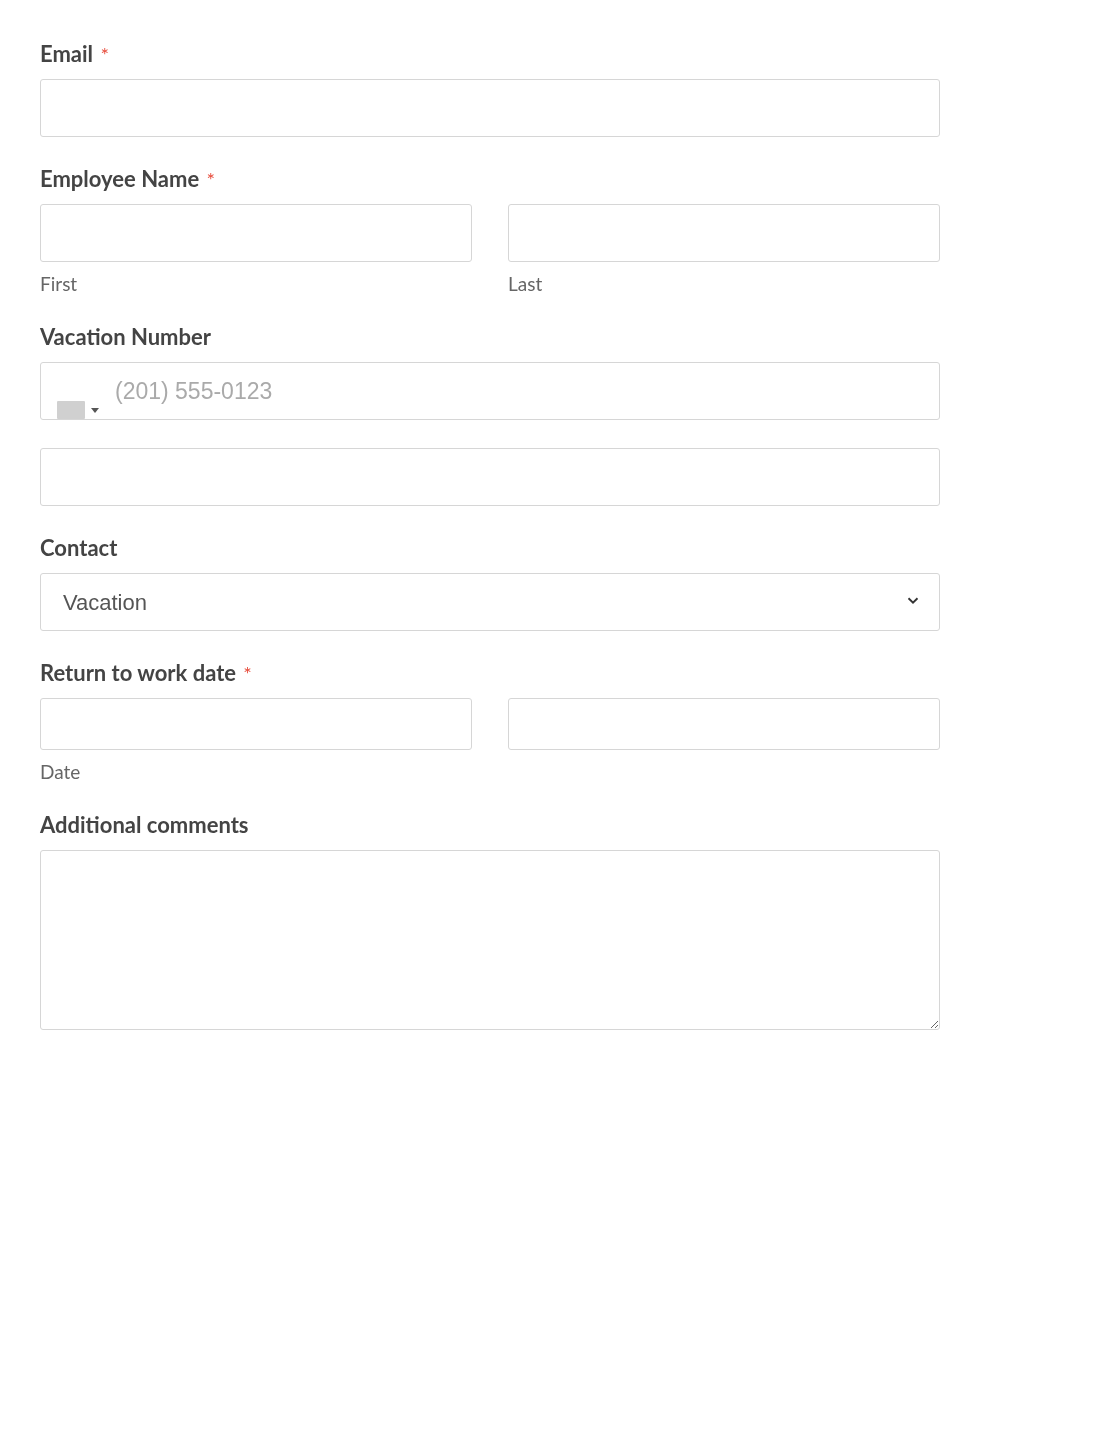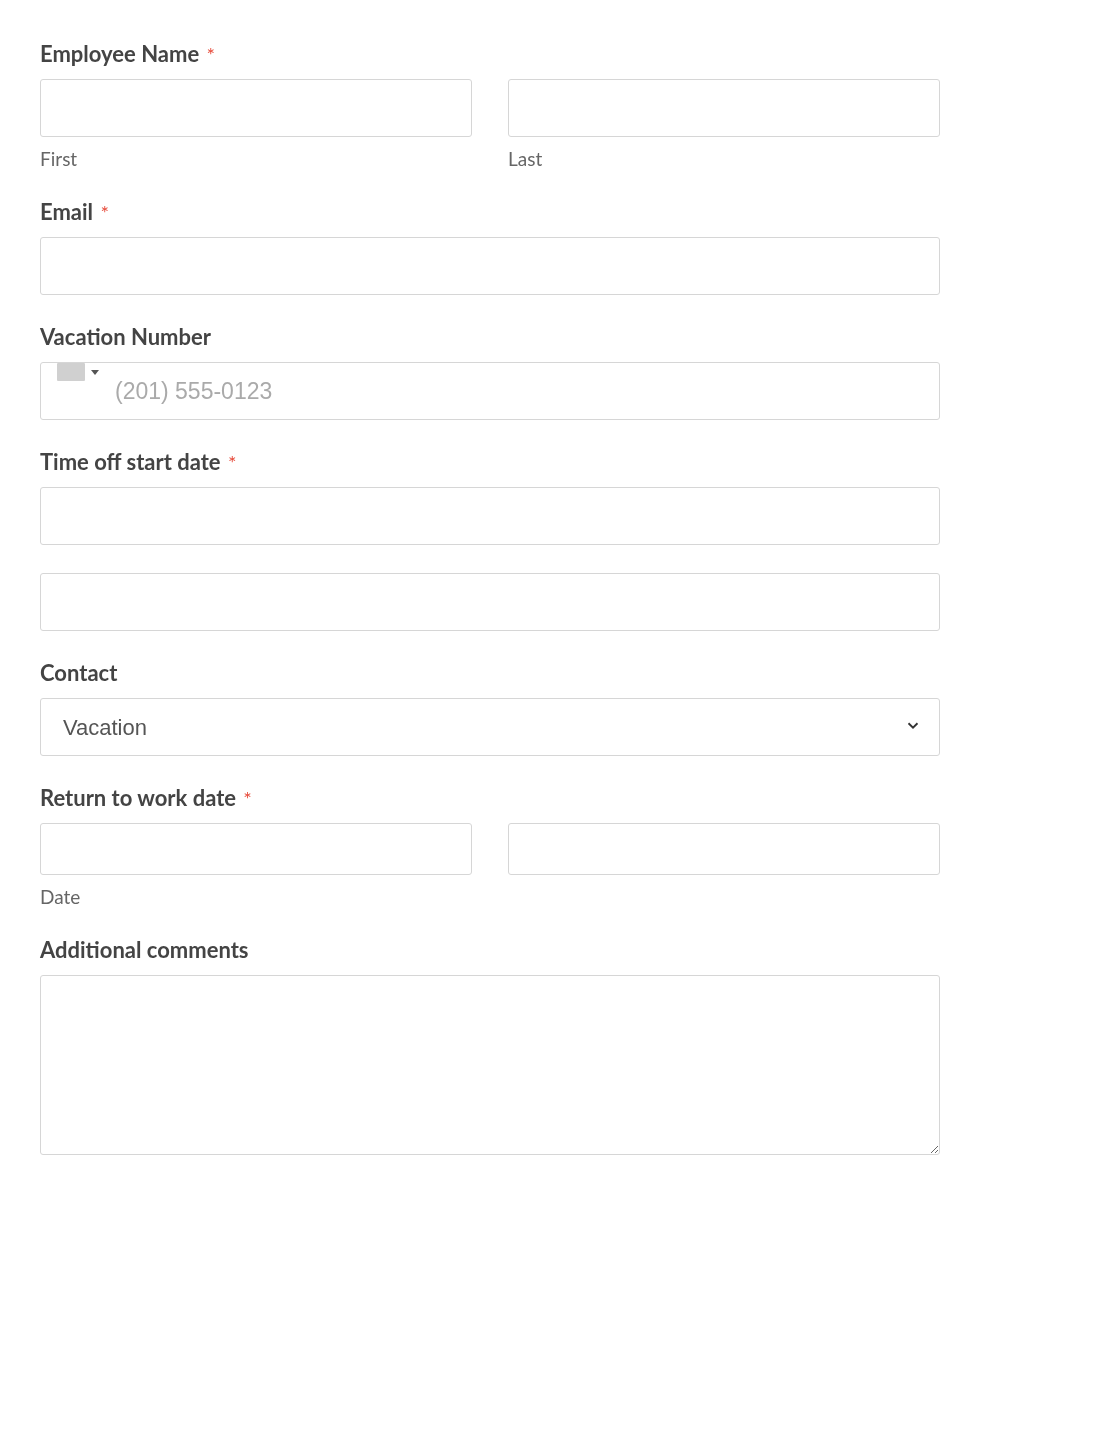--- a/index.html
+++ b/index.html
@@ -52,21 +52,21 @@
   }
   .sub-label {
     font-size: 19px;
     color: #666;
     margin-top: 10px;
     display: block;
     font-weight: 400;
   }
   .phone-wrapper {
     display: flex;
-    align-items: flex-start;
+    align-items: flex-end;
     width: 100%;
     height: 58px;
     border: 1px solid #d6d6d6;
     border-radius: 3px;
     background: #fff;
     padding: 0 16px;
   }
   .flag-box {
     display: flex;
     align-items: center;
@@ -145,63 +145,56 @@
     font-family: inherit;
   }
 </style>
 </head>
 <body>
 
 <div class="form-container">
 
   <div class="field-group">
     <label class="field-label">
+      <span>Email</span>
+      <span class="required">*</span>
+    </label>
+    <input type="text" class="text-input" value="" style="">
+  </div>
+
+  <div class="field-group">
+    <label class="field-label">
       <span>Employee Name</span>
       <span class="required">*</span>
     </label>
     <div class="row">
       <div class="col">
         <input type="text" class="text-input" value="" style="">
         <span class="sub-label">First</span>
       </div>
       <div class="col">
         <input type="text" class="text-input" value="" style="">
         <span class="sub-label">Last</span>
       </div>
     </div>
-  </div>
-
-  <div class="field-group">
-    <label class="field-label">
-      <span>Email</span>
-      <span class="required">*</span>
-    </label>
-    <input type="text" class="text-input" value="" style="">
   </div>
 
   <div class="field-group">
     <label class="field-label">
       <span>Vacation Number</span>
     </label>
     <div class="phone-wrapper">
       <div class="flag-box">
         <div class="flag-placeholder"></div>
         <div class="flag-caret"></div>
       </div>
       <input type="text" class="phone-input" placeholder="(201) 555-0123" style="">
     </div>
   </div>
 
-  <div class="field-group">
-    <label class="field-label">
-      <span>Time off start date</span>
-      <span class="required">*</span>
-    </label>
-    <input type="text" class="text-input" value="" style="">
-  </div>
 
   <div class="field-group">
     <input type="text" class="text-input" value="" style="">
   </div>
 
   <div class="field-group">
     <label class="field-label">
       <span>Contact</span>
     </label>
     <div class="select-wrapper">

